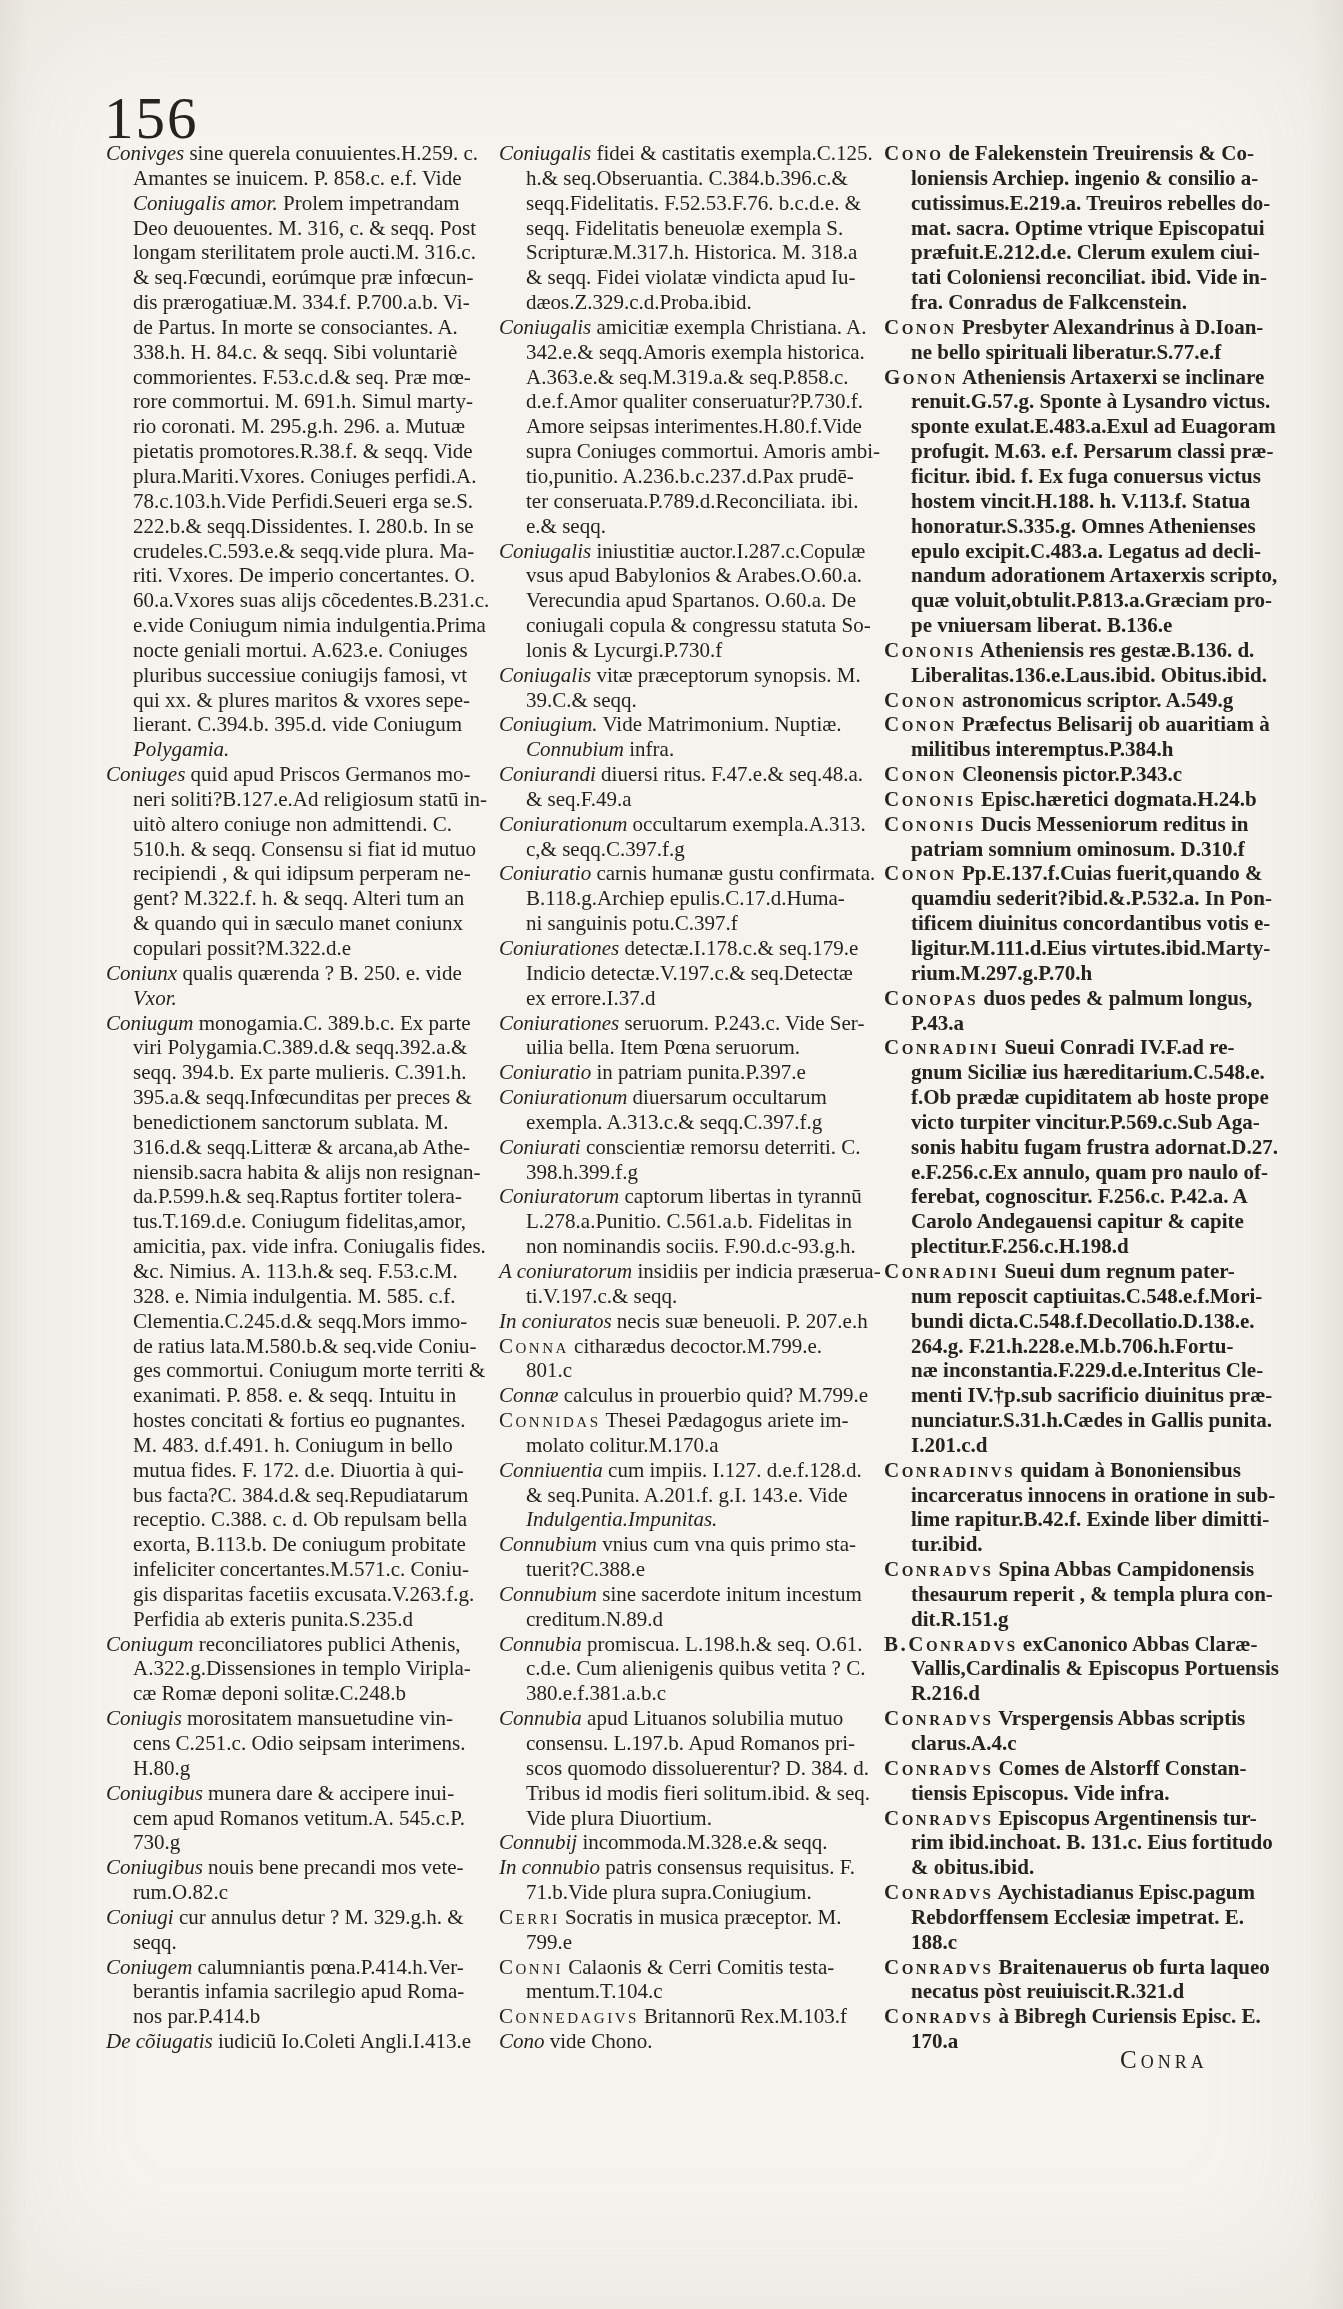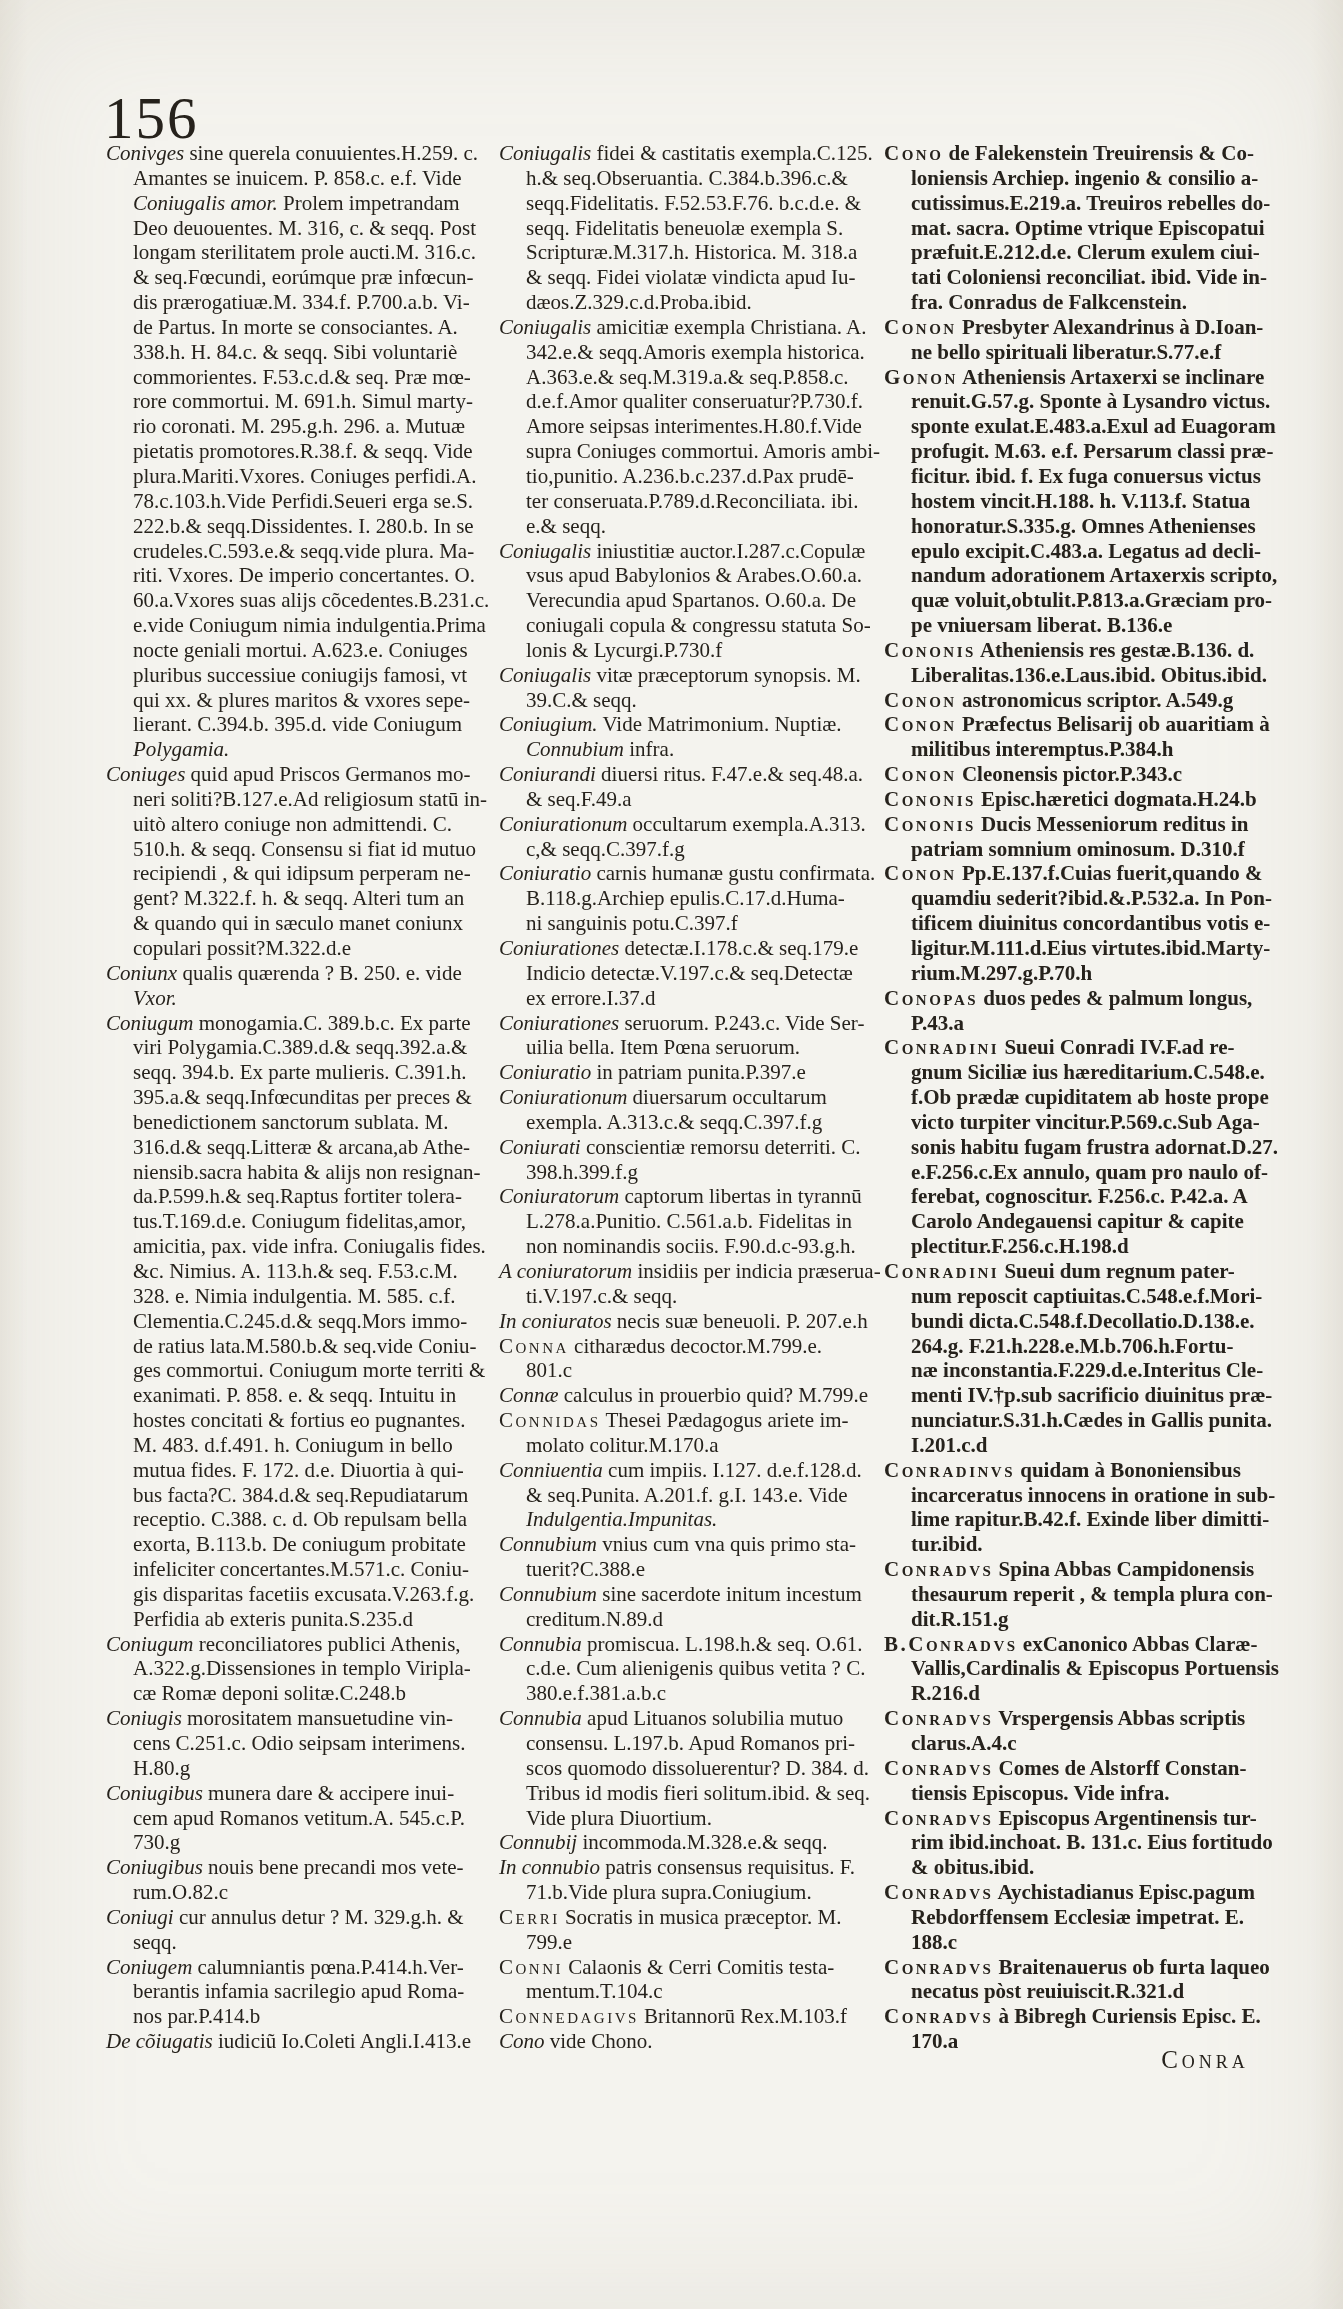--- a/index.html
+++ b/index.html
@@ -30,21 +30,21 @@
   }
   .col-1 { left:106px; width:396px; }
   .col-2 { left:499px; width:392px; }
   .col-3 { left:884px; width:434px;font-weight:bold; }
   .line { height:24.85px; overflow:visible; }
   .line.ind { padding-left:27px; }
   .it { font-style:italic; }
   .sc { font-variant:small-caps; letter-spacing:2.5px; }
   .catchword {
     position:absolute; left:1120px; top:2046px; width:170px;
-    text-align:center; font-size:25px;
+    text-align:left; font-size:25px;
     font-variant:small-caps; letter-spacing:4px;
   }
 </style>
 </head>
 <body>
 
 <div class="page">
   <div class="pagenum">156</div>
   <div class="col col-1">
       <div class="line"><span class="it">Conivges</span> sine querela conuuientes.H.259. c.</div>

